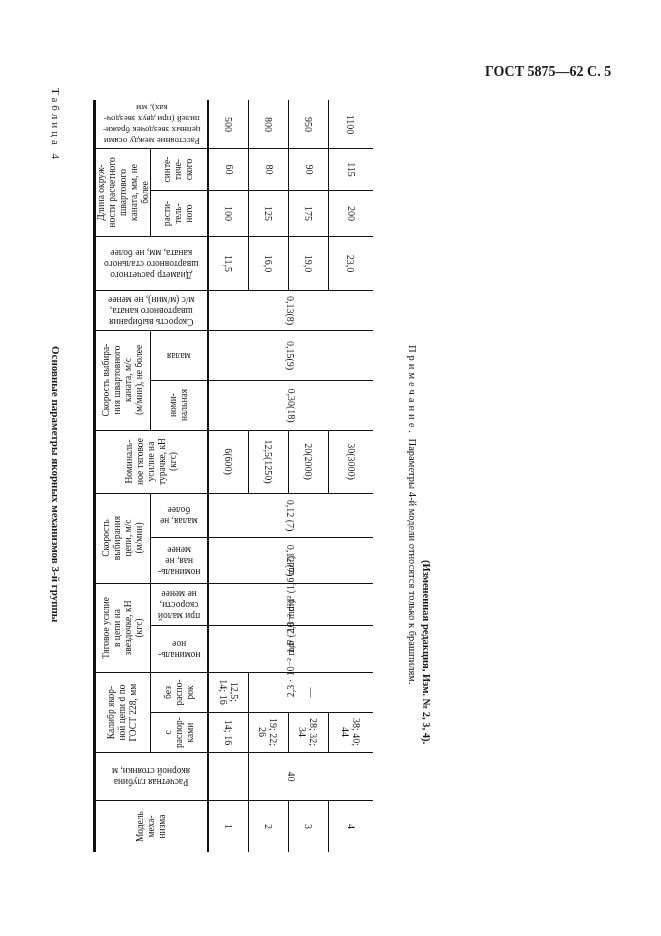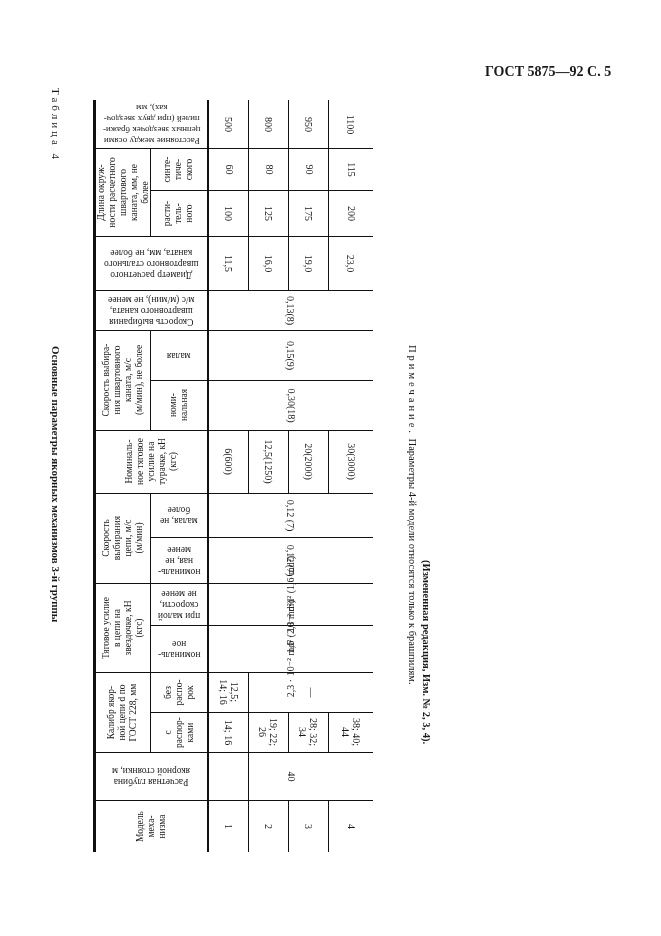--- a/index.html
+++ b/index.html
@@ -17,21 +17,21 @@
   .line { position:absolute; background:#111; }
   .cell { position:absolute; display:flex; align-items:center; justify-content:center; }
   .cell .t { display:block; text-align:center; font-size:9.5px; line-height:11px; white-space:pre; }
   .r90 { transform:rotate(90deg); }
   .r270 { transform:rotate(-90deg); }
   .val .t { font-size:10px; }
 </style>
 </head>
 <body>
 
-<div class="abs page-header">ГОСТ 5875—92 С. 5</div>
+<div class="abs page-header">ГОСТ 5875—62 С. 5</div>
 
 <div class="rot rot90 table-label spaced">Таблица 4</div>
 <div class="rot rot90 table-title">Основные параметры якорных механизмов 3-й группы</div>
 
 <div>
 
   <div class="line" style="left:93px;top:100px;width:3px;height:752px;"></div>
   <div class="line" style="left:207px;top:100px;width:2px;height:752px;"></div>
   <div class="line" style="left:248px;top:712px;width:1px;height:140px;"></div>
   <div class="line" style="left:248px;top:672px;width:1px;height:40px;"></div>

